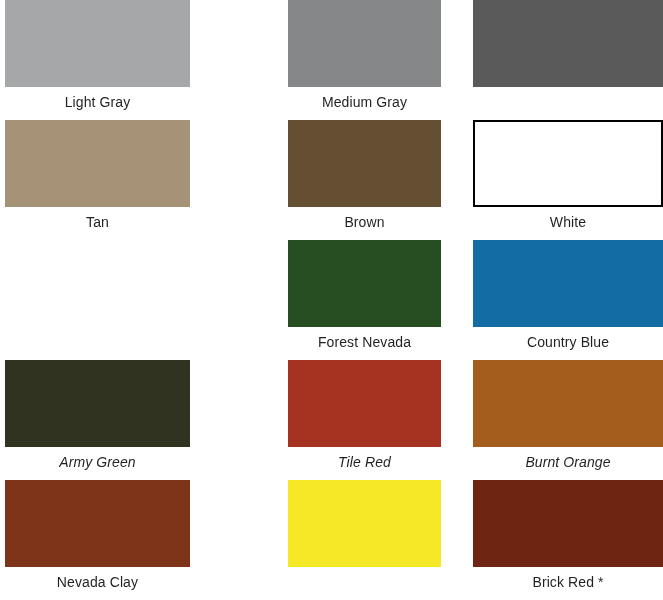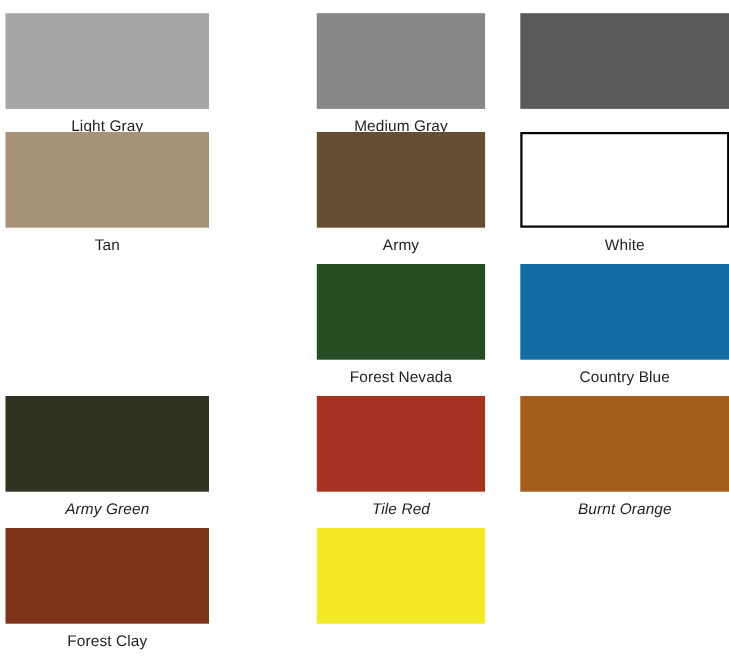--- a/index.html
+++ b/index.html
@@ -22,21 +22,21 @@
     background: #ffffff;
   }
 
   .swatch-row {
     position: absolute;
     left: 0;
     width: 663px;
     height: 120px;
   }
 
-  .swatch-row[data-row="0"] { top: 0px; margin-top: 12px; }
+  .swatch-row[data-row="0"] { top: 0px; }
   .swatch-row[data-row="1"] { top: 120px; }
   .swatch-row[data-row="2"] { top: 240px; }
   .swatch-row[data-row="3"] { top: 360px; font-style: italic; }
   .swatch-row[data-row="4"] { top: 480px; }
 
   .swatch-cell {
     position: absolute;
     top: 0;
     height: 120px;
   }
@@ -87,21 +87,21 @@
     </div>
   </div>
 
   <div class="swatch-row" data-row="1">
     <div class="swatch-cell" data-col="0">
       <span class="swatch-chip" style="background-color: rgb(166, 147, 119);"></span>
       <span class="swatch-label">Tan</span>
     </div>
     <div class="swatch-cell" data-col="1">
       <span class="swatch-chip" style="background-color: rgb(101, 79, 51);"></span>
-      <span class="swatch-label">Army</span>
+      <span class="swatch-label">Brown</span>
     </div>
     <div class="swatch-cell" data-col="2">
       <span class="swatch-chip bordered" style="background-color: rgb(255, 255, 255);"></span>
       <span class="swatch-label">White</span>
     </div>
   </div>
 
   <div class="swatch-row" data-row="2">
     <div class="swatch-cell" data-col="1">
       <span class="swatch-chip" style="background-color: rgb(39, 78, 34);"></span>
@@ -124,20 +124,24 @@
     </div>
     <div class="swatch-cell" data-col="2">
       <span class="swatch-chip" style="background-color: rgb(165, 93, 29);"></span>
       <span class="swatch-label">Burnt Orange</span>
     </div>
   </div>
 
   <div class="swatch-row" data-row="4">
     <div class="swatch-cell" data-col="0">
       <span class="swatch-chip" style="background-color: rgb(125, 52, 24);"></span>
-      <span class="swatch-label">Forest Clay</span>
+      <span class="swatch-label">Nevada Clay</span>
     </div>
     <div class="swatch-cell" data-col="1">
       <span class="swatch-chip" style="background-color: rgb(245, 232, 39);"></span>
+    </div>
+    <div class="swatch-cell" data-col="2">
+      <span class="swatch-chip" style="background-color: rgb(110, 37, 18);"></span>
+      <span class="swatch-label">Brick Red *</span>
     </div>
   </div>
 
 </div>
 
 </body></html>

